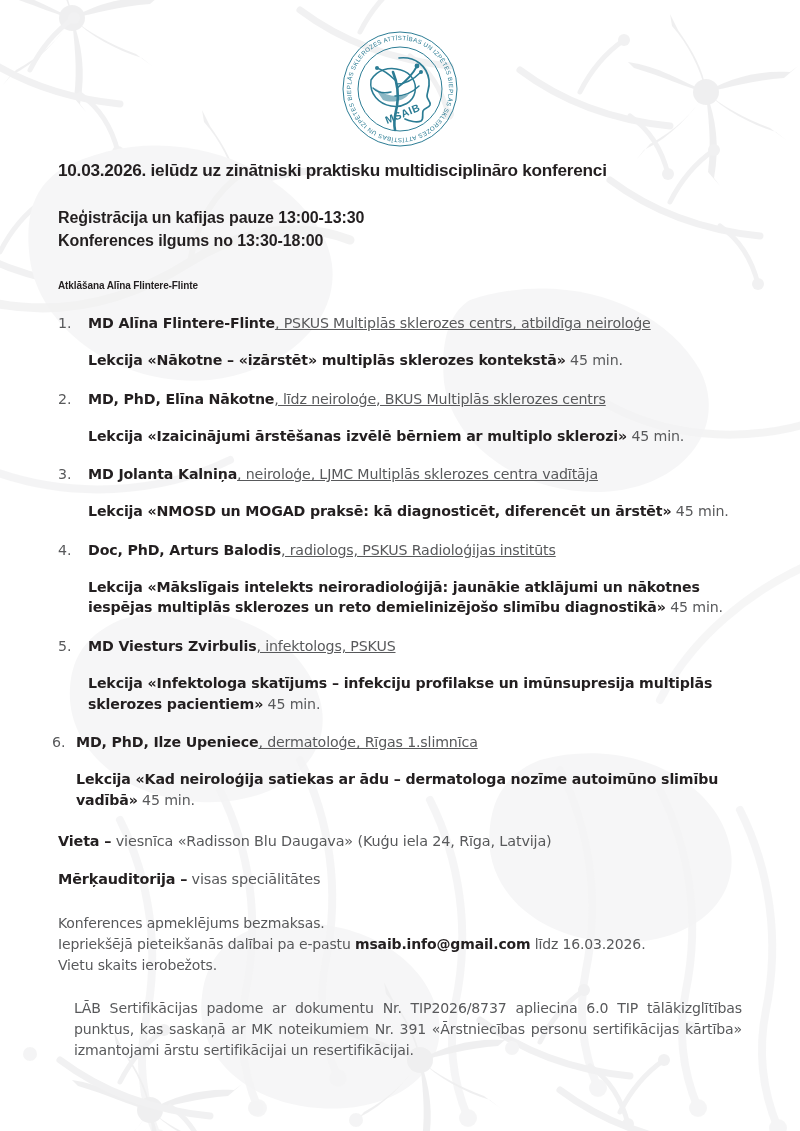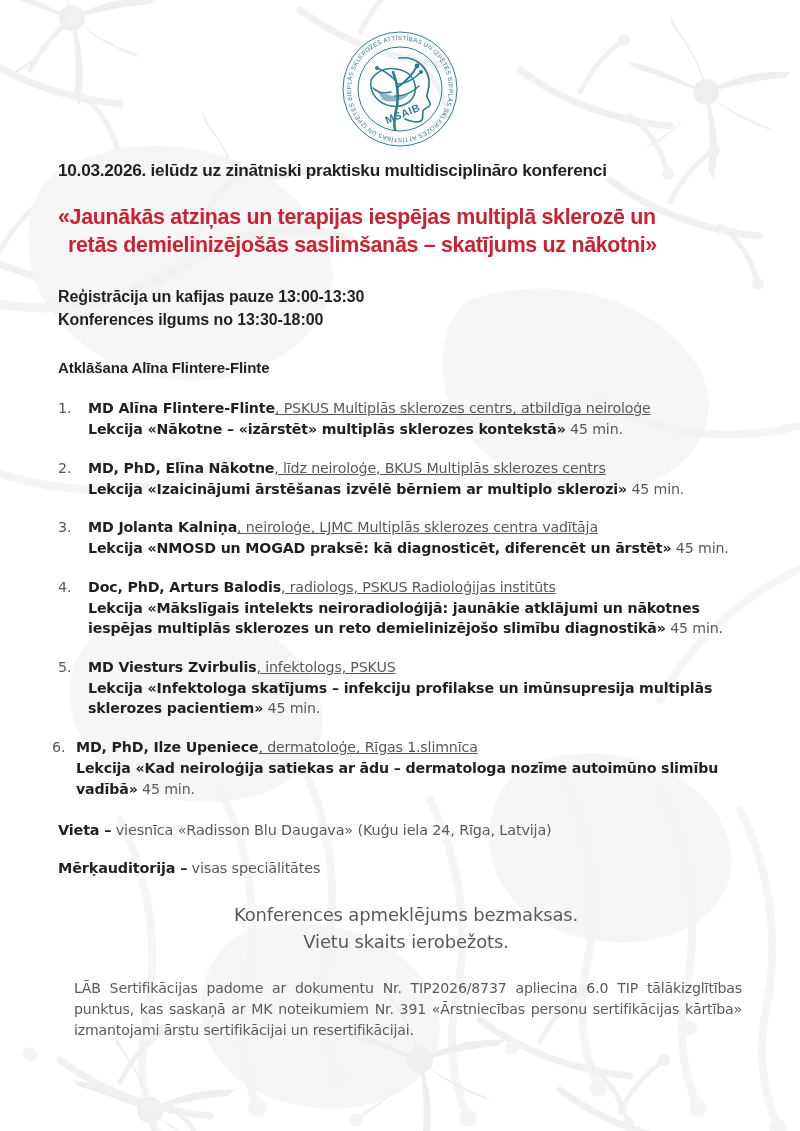--- a/index.html
+++ b/index.html
@@ -74,21 +74,21 @@
     font-weight: bold;
     font-size: 16px;
     line-height: 1.42;
     color: #231f20;
     letter-spacing: -0.1px;
   }
   .opening {
     margin: 28px 0 0 12px;
     font-family: "Liberation Sans", sans-serif;
     font-weight: bold;
-    font-size: 15px;
+    font-size: 10px;
     color: #231f20;
     letter-spacing: -0.1px;
   }
 
   
   ol.speakers {
     list-style: none;
     margin: 22px 0 0 0;
     padding: 0;
   }
@@ -109,46 +109,45 @@
     color: #58595b;
     font-size: 14.2px;
     letter-spacing: -0.15px;
   }
   ol.speakers > li.tight .li-num { left: 6px; }
   .sp-name {
     font-weight: bold;
     color: #231f20;
   }
   .sp-aff { color: #58595b; text-decoration: underline; }
-  .lect-line { display: block; }
+  .lect-line { display: block; margin-top: 16px; }
   .lect-title {
     font-weight: bold;
     color: #231f20;
   }
   .lect-dur { color: #58595b; }
 
   
   .kv {
     margin: 0 0 0 12px;
     font-size: 14.4px;
     color: #58595b;
     letter-spacing: -0.15px;
   }
   .kv.first { margin-top: 23px; }
   .kv.second { margin-top: 22px; }
   .kv b { color: #231f20; font-weight: bold; }
 
   
   .info {
     margin: 26px 0 0 12px;
-    font-size: 18px;
+    font-size: 14px;
     line-height: 1.48;
     color: #58595b;
     letter-spacing: -0.15px;
-    text-align: center;
   }
   .info b { color: #231f20; font-weight: bold; }
 
   
   .cert {
     margin: 22px 12px 0 28px;
     font-size: 14.1px;
     line-height: 1.5;
     color: #58595b;
     letter-spacing: -0.15px;
@@ -274,24 +273,20 @@
         <circle cx="86" cy="46" r="2" fill="#2b7c94"></circle>
         <circle cx="42" cy="42" r="2" fill="#2b7c94"></circle>
         <path d="M40 62 C 50 70 62 72 74 68 C 70 74 58 78 48 74 Z" fill="#2b7c94" opacity="0.55"></path>
 
         <text x="52" y="98" font-family="'Liberation Sans', sans-serif" font-size="10.5" font-weight="bold" fill="#2b7c94" letter-spacing="0.6" transform="rotate(-22 52 98)">MSAIB</text>
       </svg>
     </div>
 
     <div class="invite-line">10.03.2026. ielūdz uz zinātniski praktisku multidisciplināro konferenci</div>
 
-    <div class="main-title">
-      <span class="l1">«Jaunākās atziņas un terapijas iespējas multiplā sklerozē un</span>
-      <span class="l2">retās demielinizējošās saslimšanās – skatījums uz nākotni»</span>
-    </div>
 
     <div class="times">
       <div>Reģistrācija un kafijas pauze 13:00-13:30</div>
       <div>Konferences ilgums no 13:30-18:00</div>
     </div>
 
     <div class="opening">Atklāšana Alīna Flintere-Flinte</div>
 
     <ol class="speakers">
 
@@ -332,19 +327,20 @@
       </li>
 
     </ol>
 
     <div class="kv first"><b>Vieta –</b><span> viesnīca «Radisson Blu Daugava» (Kuģu iela 24, Rīga, Latvija)</span></div>
 
     <div class="kv second"><b>Mērķauditorija –</b><span> visas speciālitātes</span></div>
 
     <div class="info">
       <div>Konferences apmeklējums bezmaksas.</div>
+      <div><span>Iepriekšējā pieteikšanās dalībai pa e-pastu </span><b>msaib.info@gmail.com</b><span> līdz 16.03.2026.</span></div>
       <div>Vietu skaits ierobežots.</div>
     </div>
 
     <div class="cert">LĀB Sertifikācijas padome ar dokumentu Nr. TIP2026/8737 apliecina 6.0 TIP tālākizglītības punktus, kas saskaņā ar MK noteikumiem Nr. 391 «Ārstniecības personu sertifikācijas kārtība» izmantojami ārstu sertifikācijai un resertifikācijai.</div>
 
   </div>
 </div>
 
 </body></html>

